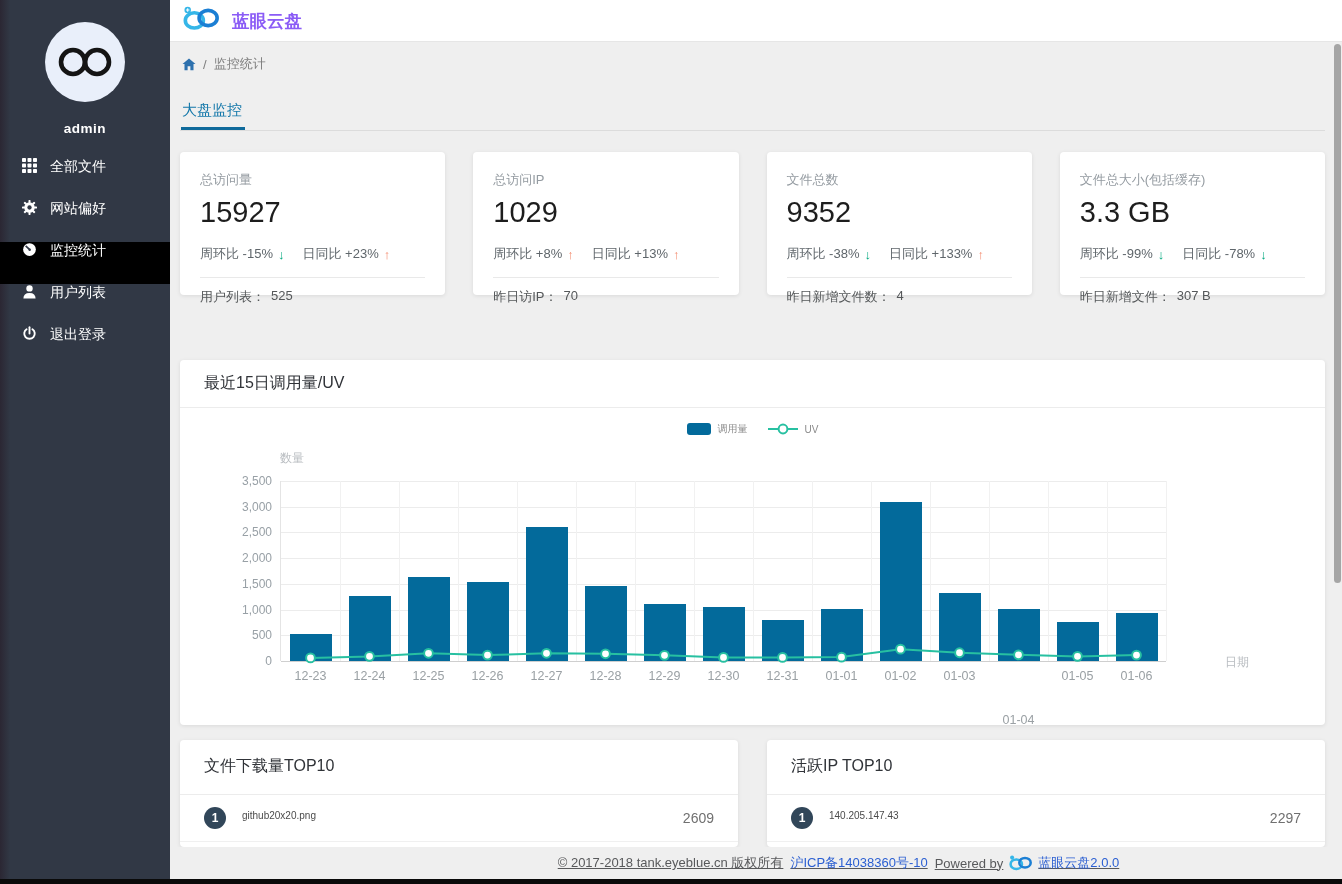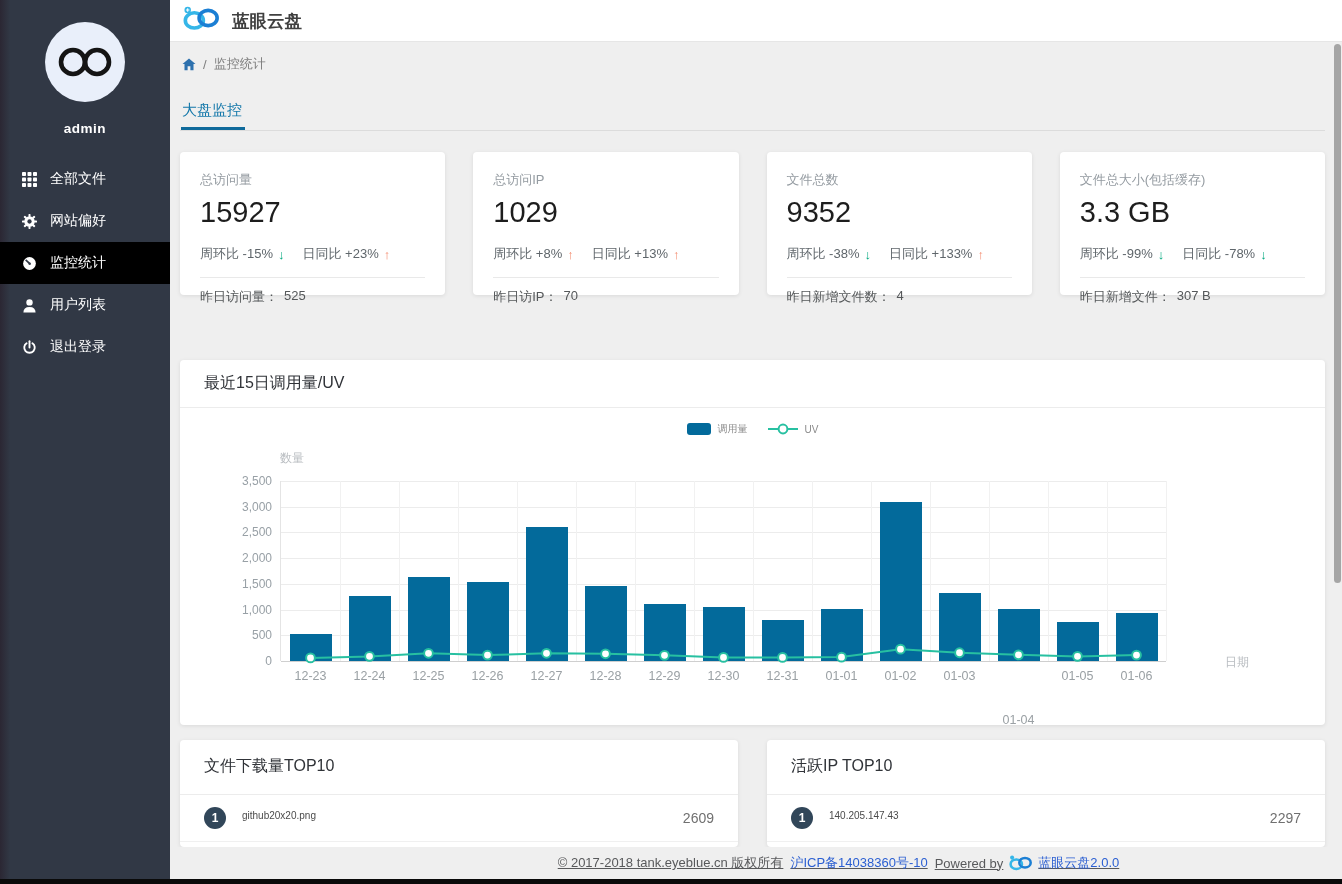--- a/index.html
+++ b/index.html
@@ -5,27 +5,27 @@
   * { margin:0; padding:0; box-sizing:border-box; }
   html,body { width:1342px; height:884px; overflow:hidden; font-family:"Liberation Sans", sans-serif; background:#efefef; }
   .abs { position:absolute; }
   #app { position:relative; width:1342px; height:884px; }
 
   
   #sidebar { left:0; top:0; width:170px; height:884px; background:linear-gradient(90deg,#2b2733 0px,#313845 10px); z-index:2; }
   #avatar { left:45px; top:22px; width:80px; height:80px; border-radius:50%; background:#e9effa; display:flex; align-items:center; justify-content:center; }
   #username { left:0; top:121px; width:170px; text-align:center; color:#fff; font-size:13.5px; font-weight:bold; letter-spacing:.5px; }
   #menu { left:0; top:158px; width:170px; }
-  .menu-item { height:42px; display:flex; align-items:center; padding-left:22px; gap:13px; color:#fff; font-size:14px; cursor:pointer; }
+  .menu-item { height:42px; display:flex; align-items:flex-start; padding-left:22px; gap:13px; color:#fff; font-size:14px; cursor:pointer; }
   .menu-item.active { background:#000; }
   .menu-item .mi-icon { width:15px; height:15px; display:inline-flex; }
 
   
   #header { left:170px; top:0; width:1172px; height:42px; background:#fff; border-bottom:1px solid #e6e6e6; display:flex; align-items:center; padding-left:12px; gap:12px; z-index:1; }
-  #app-title { font-size:17.5px; font-weight:bold; color:#404040; }
+  #app-title { font-size:17.5px; font-weight:bold; color:#8b5cf6; }
 
   
   #breadcrumb { left:182px; top:55px; display:flex; align-items:center; gap:7px; font-size:13px; color:#7d7d7d; }
   #tab-dashboard { left:182px; top:101px; font-size:15px; color:#1478aa; cursor:pointer; }
   #tab-underline { left:181px; top:127px; width:64px; height:3px; background:#0f6a9b; }
   #tab-hairline { left:180px; top:130px; width:1145px; height:1px; background:#dcdcdc; }
 
   
   #stat-cards { left:180px; top:152px; width:1145px; display:flex; gap:28px; }
   .stat-card { flex:1; height:143px; background:#fff; border-radius:4px; box-shadow:0 1px 4px rgba(0,0,0,.09); position:relative; }
@@ -190,21 +190,21 @@
             <span>周环比 -15%</span>
             <span class="arrow" style="color: rgb(0, 168, 126);">↓</span>
           </span>
           <span class="trend">
             <span>日同比 +23%</span>
             <span class="arrow" style="color: rgb(243, 138, 109);">↑</span>
           </span>
         </div>
         <div class="stat-divider"></div>
         <div class="stat-footer">
-          <span>昨日访问量：</span>
+          <span>用户列表：</span>
           <span>525</span>
         </div>
       </div>
       <div class="stat-card">
         <div class="stat-label">总访问IP</div>
         <div class="stat-value">1029</div>
         <div class="stat-trends">
           <span class="trend">
             <span>周环比 +8%</span>
             <span class="arrow" style="color: rgb(243, 138, 109);">↑</span>

